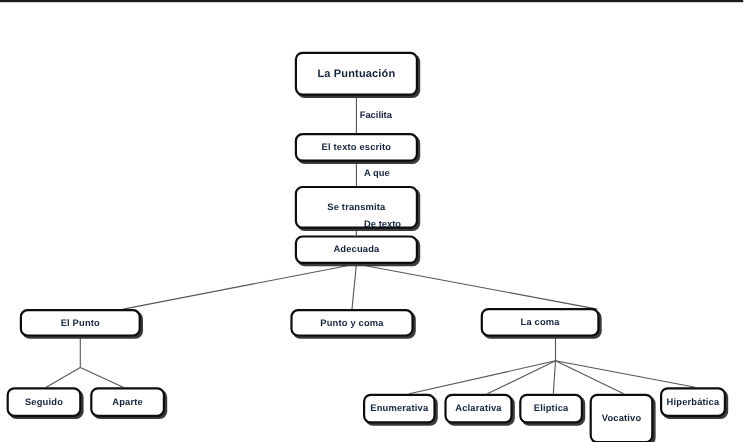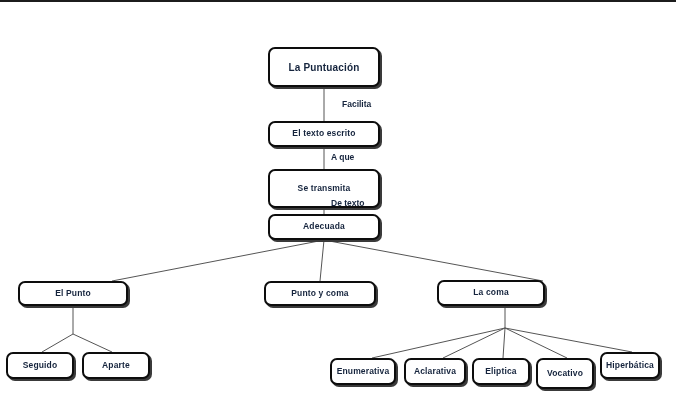--- a/index.html
+++ b/index.html
@@ -112,26 +112,26 @@
       </div>
       <div class="node" style="left: 330px; top: 358px; width: 66px; height: 27px;">
         <span>Enumerativa</span>
       </div>
       <div class="node" style="left: 404px; top: 358px; width: 62px; height: 27px;">
         <span>Aclarativa</span>
       </div>
       <div class="node" style="left: 472px; top: 358px; width: 58px; height: 27px; text-align: right;">
         <span>Eliptica</span>
       </div>
-      <div class="node" style="left: 536px; top: 358px; width: 58px; height: 31px; align-items: center;">
+      <div class="node" style="left: 536px; top: 358px; width: 58px; height: 45px; align-items: center;">
         <span>Vocativo</span>
       </div>
       <div class="node" style="left: 600px; top: 352px; width: 60px; height: 27px;">
         <span>Hiperbática</span>
       </div>
     </div>
   <div id="labels-layer">
-      <div class="edge-label" style="left: 342px; top: 99px;">Facilita</div>
+      <div class="edge-label" style="left: 327px; top: 99px;">Facilita</div>
       <div class="edge-label" style="left: 331px; top: 152px;">A que</div>
       <div class="edge-label" style="left: 331px; top: 198px;">De texto</div>
     </div>
 
 </div>
 
 </body></html>

